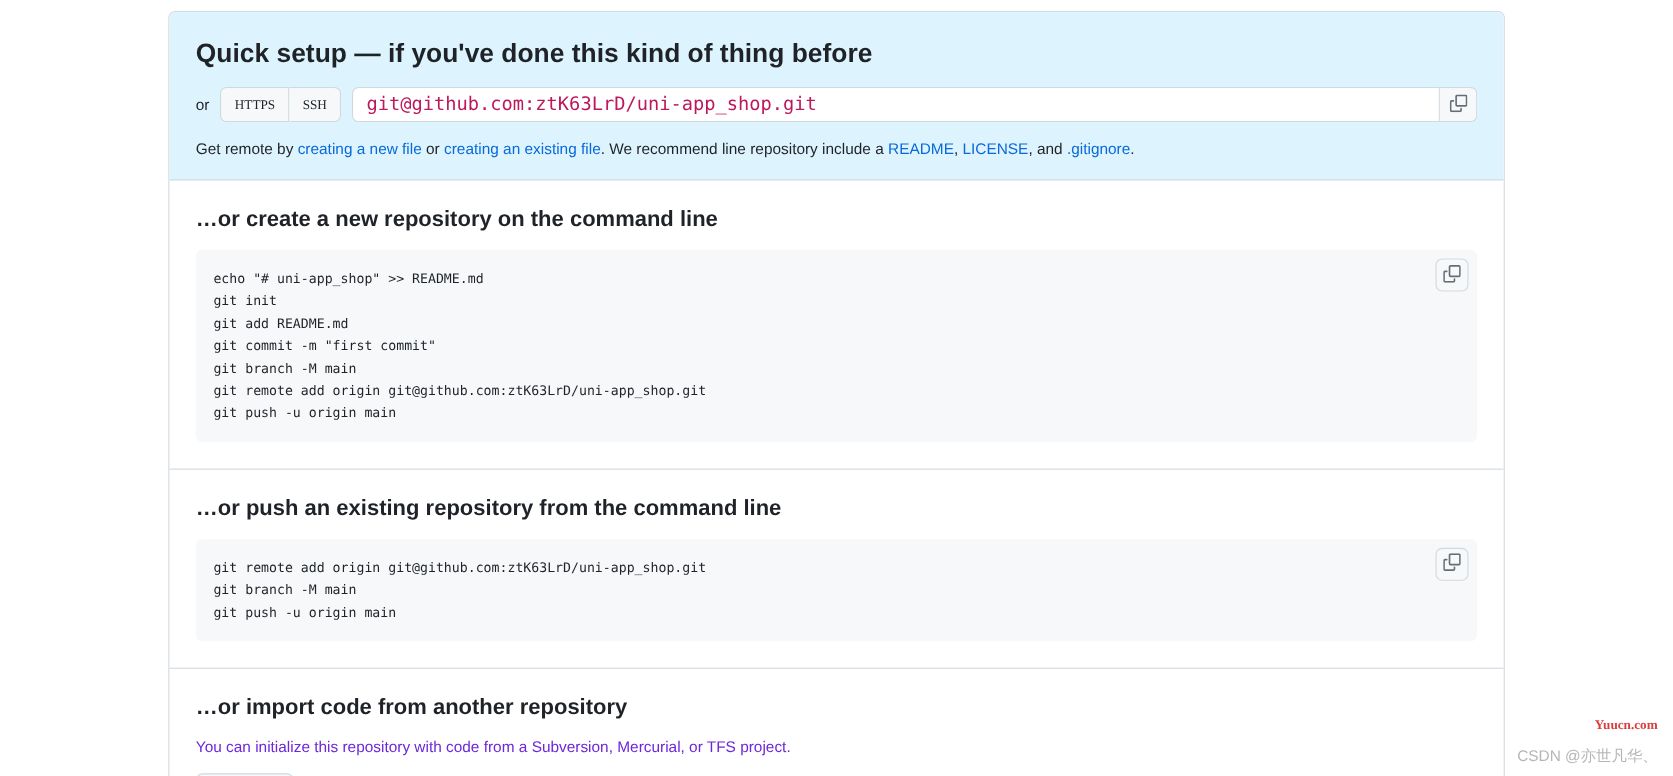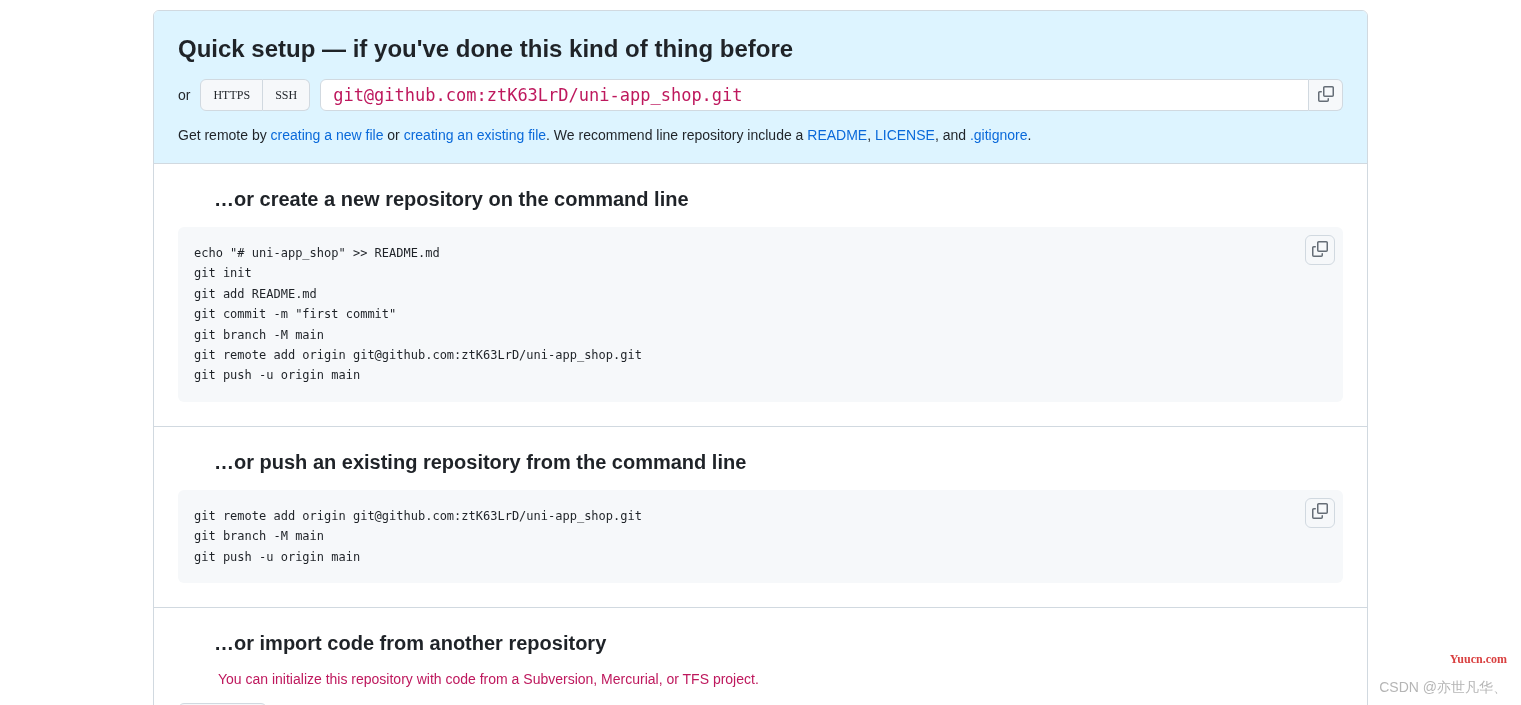--- a/index.html
+++ b/index.html
@@ -104,27 +104,25 @@
     .section {
       padding: 24px;
       border-bottom: 1px solid #d1d9e0;
     }
     .section:last-child { border-bottom: none; }
     .section h3 {
       font-size: 20px;
       font-weight: 600;
       margin-bottom: 16px;
       color: #1f2328;
-      margin-left: 36px;
     }
     .section p {
       font-size: 14px;
-      color: #be185d;
-      margin-bottom: 16px;
-      margin-left: 40px;
+      color: #6d28d9;
+      margin-bottom: 16px;
     }
     .code-block {
       position: relative;
       background: #f6f8fa;
       border-radius: 6px;
       padding: 16px;
     }
     .code-block pre {
       font-family: ui-monospace, SFMono-Regular, "SF Mono", Menlo, Consolas, monospace;
       font-size: 12px;

